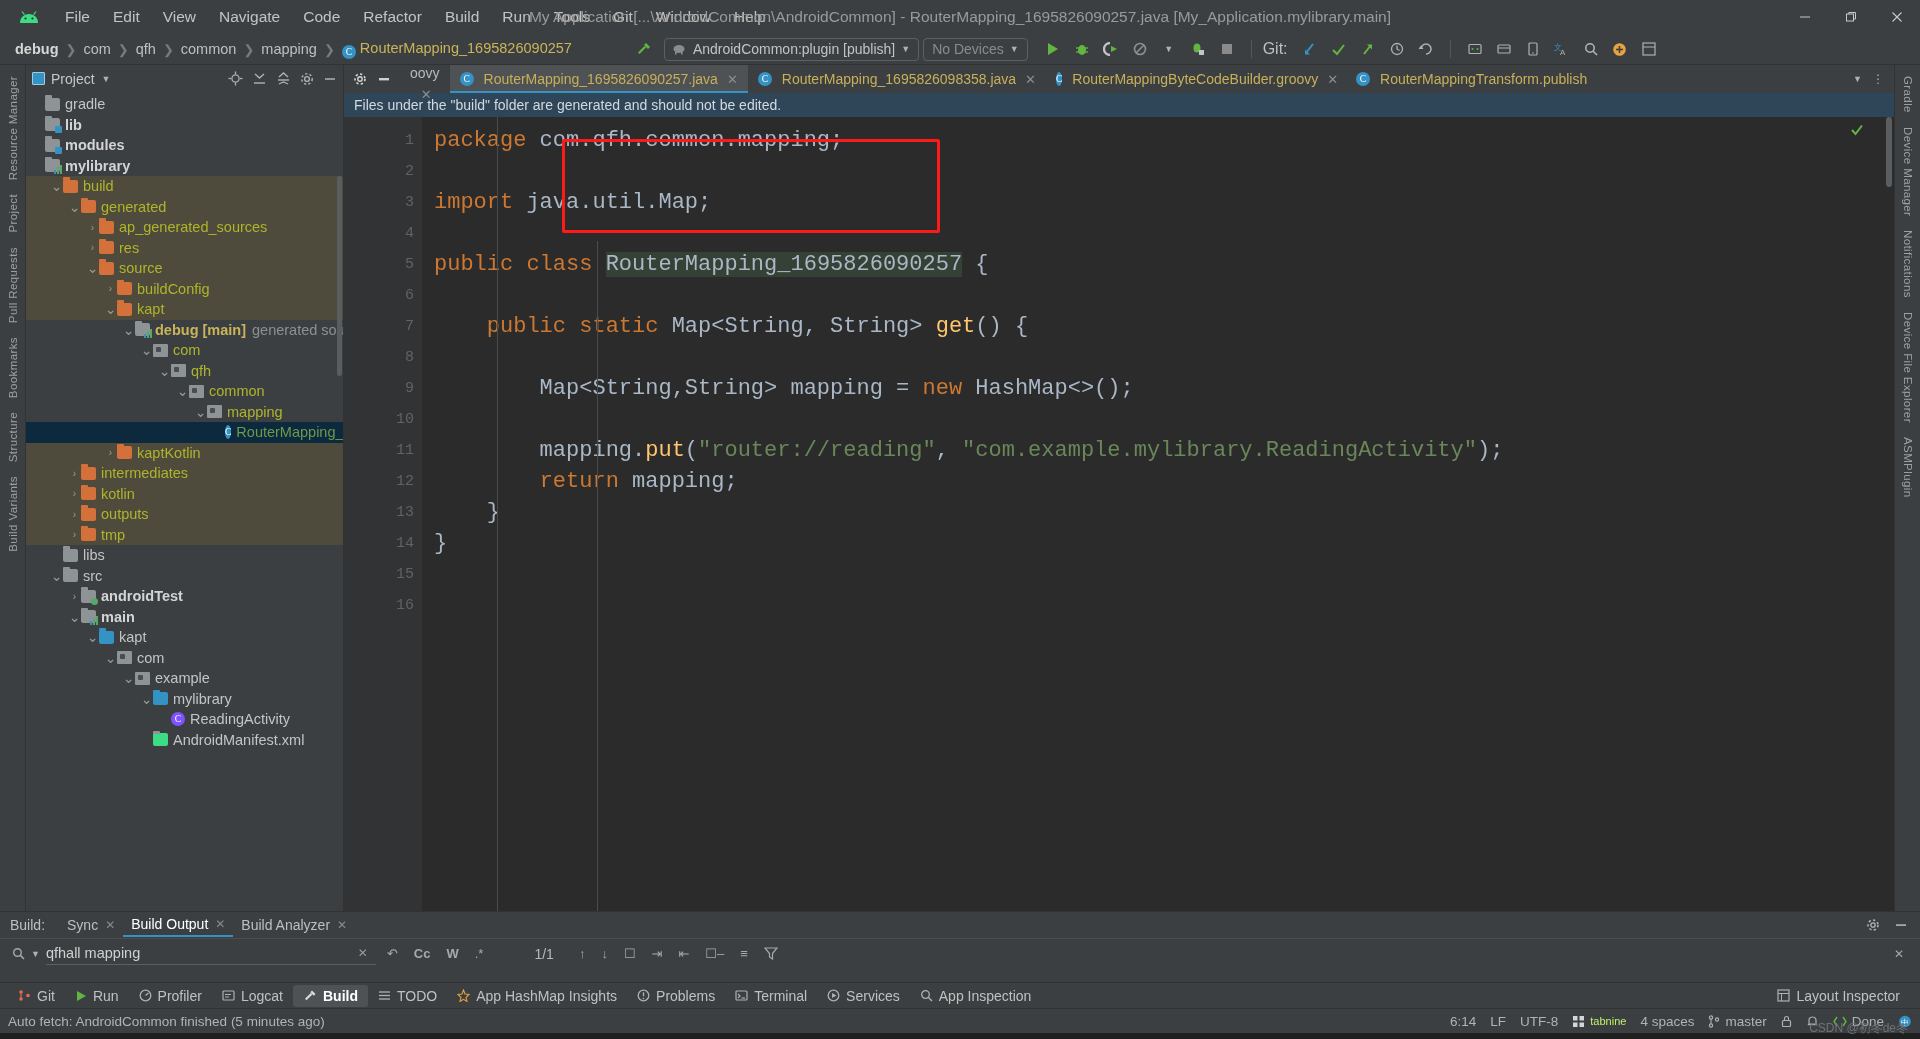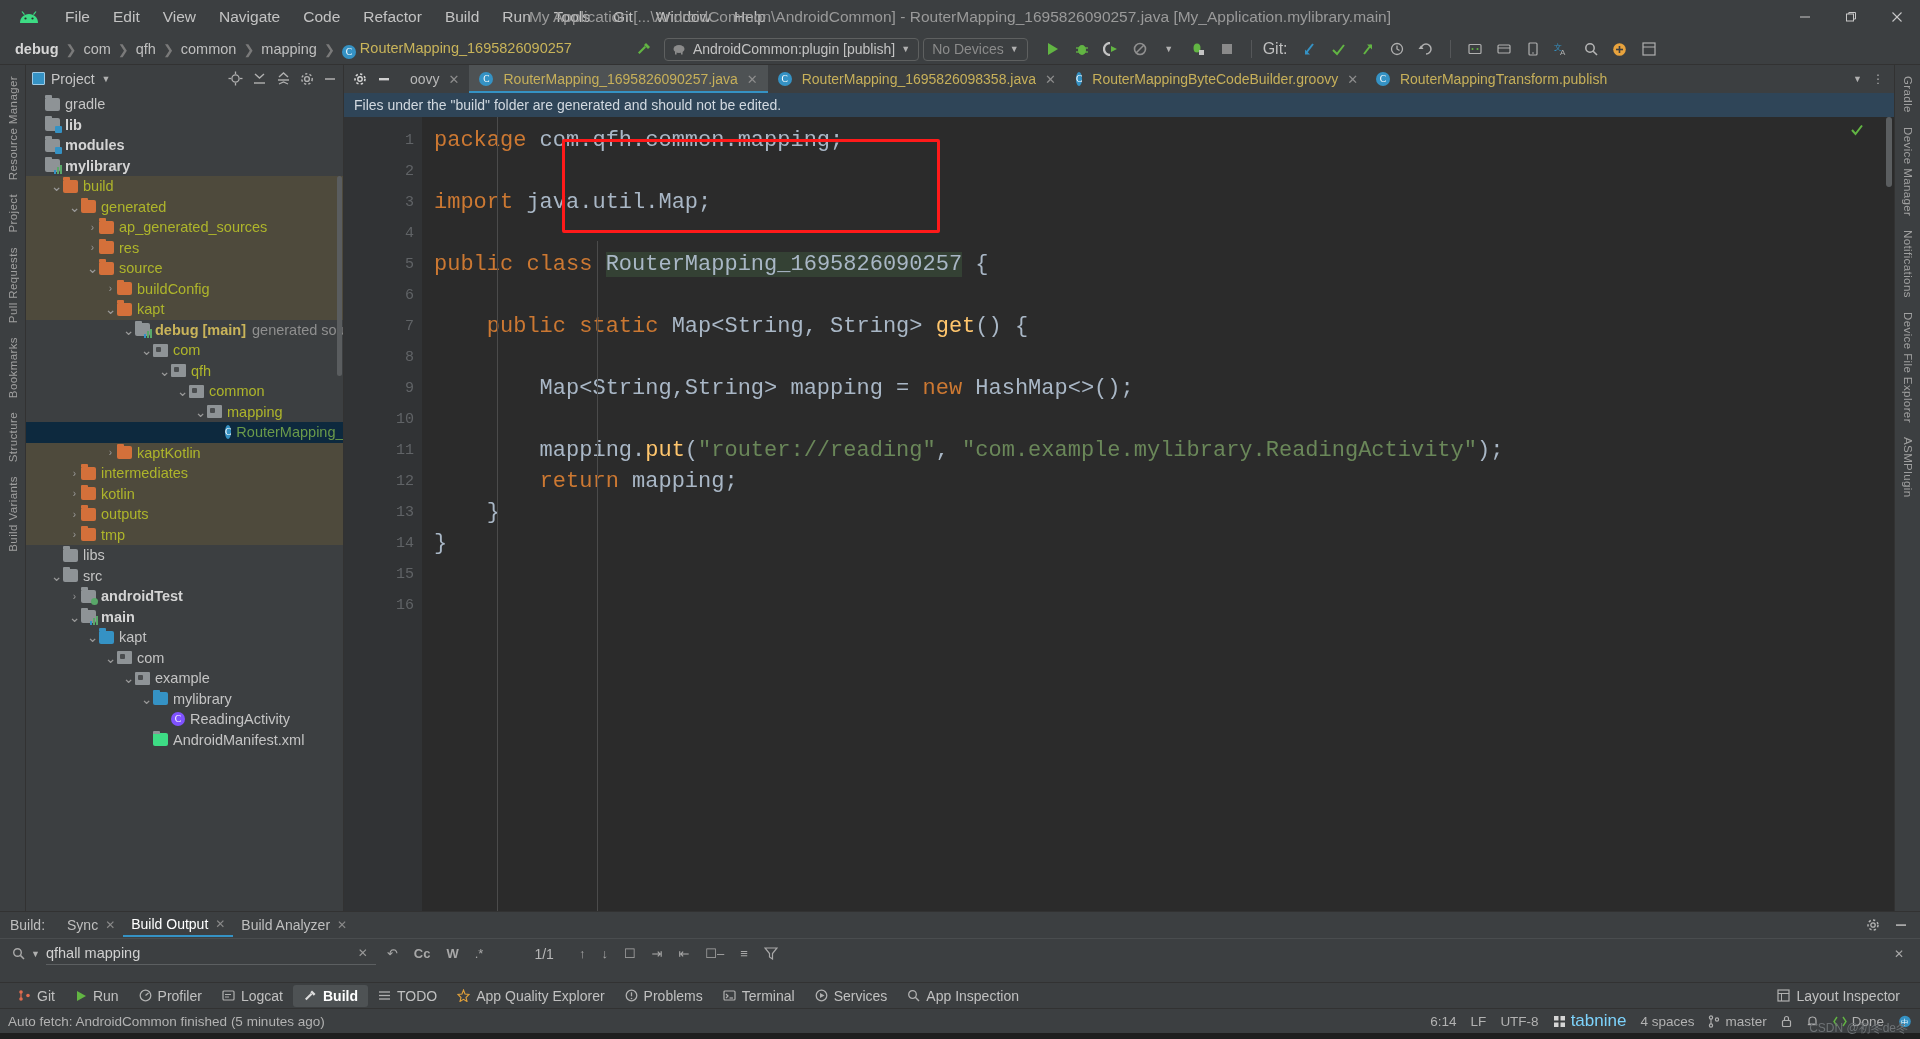--- a/index.html
+++ b/index.html
@@ -118,21 +118,21 @@
   .tree-scrollbar { position:absolute; right:1px; top:84px; width:5px; height:200px; background:#5a5d5f; border-radius:3px; }
 
   
   .editor-col { flex: 1 1 auto; display: flex; flex-direction: column; min-width: 0; background: #2b2b2b; }
   .tabs { height: 28px; flex: 0 0 28px; background: #3c3f41; display: flex; align-items: stretch; }
   .tab-tools { display:flex; align-items:center; gap:10px; padding: 0 9px; color:#b2b2b2; font-size:13px; }
   .tab {
     display: flex; align-items: center; gap: 6px; padding: 0 10px; font-size: 14px;
     color: #c7b05a; white-space: nowrap; position: relative; max-width: 300px;
   }
-  .tab.partial { color: #b8b8b8; }
+  .tab.partial { color: #b8b8b8; flex-direction: column; }
   .tab.active { background: #4e5254; }
   .tab.active:after { content:''; position:absolute; left:0; right:0; bottom:0; height:2px; background:#3592c4; }
   .tab .x { color: #8d8d8d; font-size: 13px; margin-left: 3px; }
   .tabs-right { margin-left: auto; display: flex; align-items: center; gap: 10px; padding: 0 10px; color: #b0b0b0; font-size: 12px; }
 
   .notif-bar {
     height: 24px; flex: 0 0 24px; background: #2f4558; display: flex; align-items: center;
     padding-left: 10px; font-size: 14px; color: #d2d9e0;
   }
   .code-area { flex: 1 1 auto; display: flex; min-height: 0; position: relative; overflow: hidden; background: #2b2b2b; }
@@ -193,21 +193,21 @@
   .tw.active { background: #4e5254; color: #ffffff; font-weight: bold; }
   .tw-right { margin-left: auto; display: flex; gap: 8px; padding-right: 10px; align-items: center; }
 
   
   .status {
     height: 25px; display: flex; align-items: center; font-size: 13.5px; color: #b2b2b2;
     padding-left: 8px; background: #3c3f41; border-top: 1px solid #323232;
   }
   .st-right { margin-left: auto; display: flex; align-items: center; gap: 14px; padding-right: 8px; }
   .st-item { display: flex; align-items: center; gap: 5px; }
-  .tabnine { color: #7dd3fc; font-size: 17px; }
+  .tabnine { color: #bef264; font-size: 11px; }
   .lock { color: #b0b0b0; }
   .watermark { position: absolute; right: 12px; bottom: 2px; font-size: 12px; color: #6e7275; }
   .taskbar-line { height: 6px; background: #1f1f1f; }
   svg { display:block; }
 </style>
 </head>
 <body>
 
 <div class="app">
 
@@ -871,21 +871,21 @@
           <line x1="1" y1="3" x2="12" y2="3" stroke="#b0b0b0" stroke-width="1.3"></line>
           <line x1="1" y1="6.5" x2="12" y2="6.5" stroke="#b0b0b0" stroke-width="1.3"></line>
           <line x1="1" y1="10" x2="12" y2="10" stroke="#b0b0b0" stroke-width="1.3"></line>
         </svg>
       <span>TODO</span>
     </div>
     <div class="tw">
       <svg width="13" height="13" viewBox="0 0 13 13">
           <path d="M6.5 1 L8 5 L12 5.5 L9 8.5 L10 12.5 L6.5 10.3 L3 12.5 L4 8.5 L1 5.5 L5 5 Z" fill="none" stroke="#e0a03a" stroke-width="1.1"></path>
         </svg>
-      <span>App Quality Explorer</span>
+      <span>App HashMap Insights</span>
     </div>
     <div class="tw">
       <svg width="13" height="13" viewBox="0 0 13 13">
           <circle cx="6.5" cy="6.5" r="5.3" fill="none" stroke="#b0b0b0" stroke-width="1.3"></circle>
           <line x1="6.5" y1="3.3" x2="6.5" y2="7.3" stroke="#b0b0b0" stroke-width="1.3"></line>
           <circle cx="6.5" cy="9.5" r="0.8" fill="#b0b0b0"></circle>
         </svg>
       <span>Problems</span>
     </div>
     <div class="tw">

